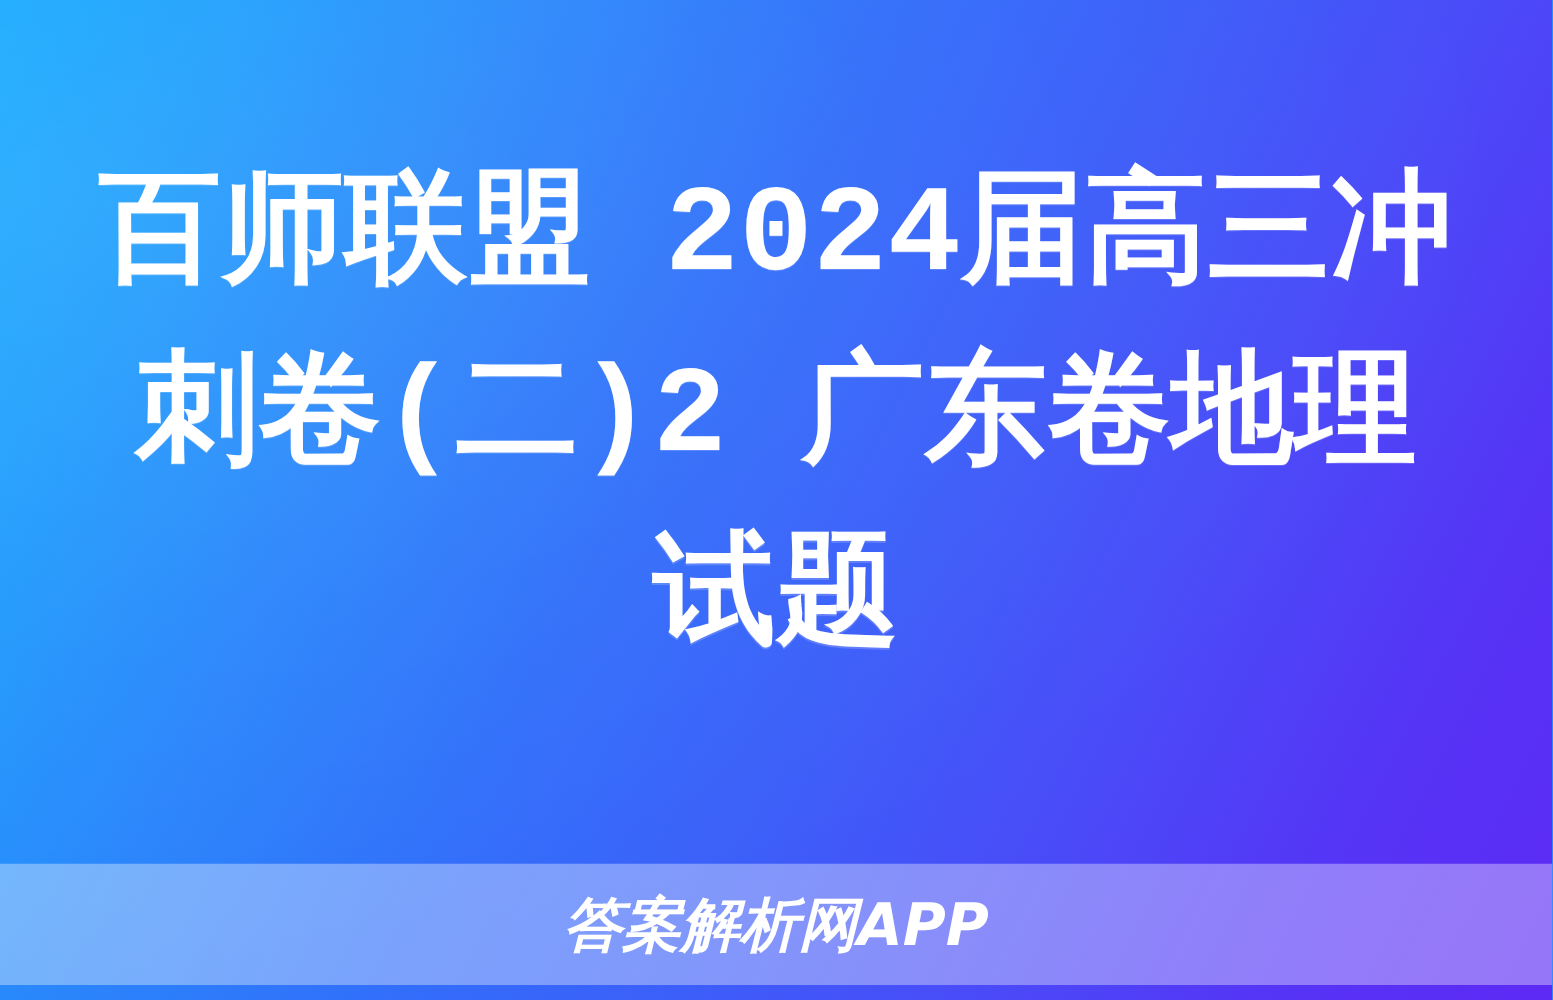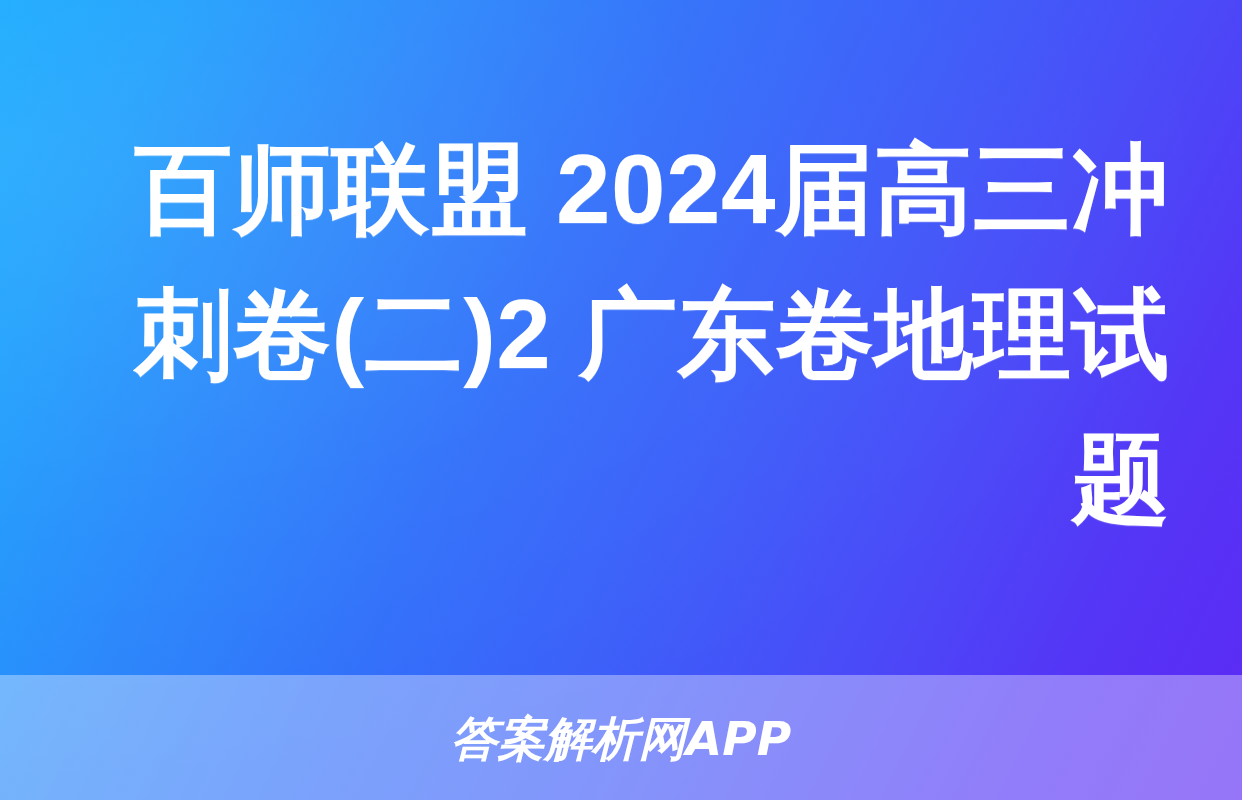--- a/index.html
+++ b/index.html
@@ -60,35 +60,35 @@
     padding: 0 72px;
   }
 
   .title {
     width: 1098px;
     color: #FFFFFF;
     font-size: 98px;
     line-height: 145px;
     font-weight: 700;
     letter-spacing: 0.5px;
-    text-align: right;
+    text-align: center;
     word-break: break-all;
     white-space: normal;
-    font-family: Liberation Sans, sans-serif;
+    font-family: Liberation Mono, monospace;
     text-shadow: 0 1px 0 rgba(255,255,255,0.18);
     transform: translateY(-3px);
   }
 
   
   .footer-band {
     position: absolute;
     left: 0;
-    bottom: 0;
+    bottom: 12px;
     width: 1242px;
-    height: 125px;
+    height: 97px;
     background: rgba(255,255,255,0.355);
     display: flex;
     align-items: center;
     justify-content: center;
     margin-top: 23px;
   }
 
   .footer-brand {
     color: #FFFFFF;
     font-size: 47px;

